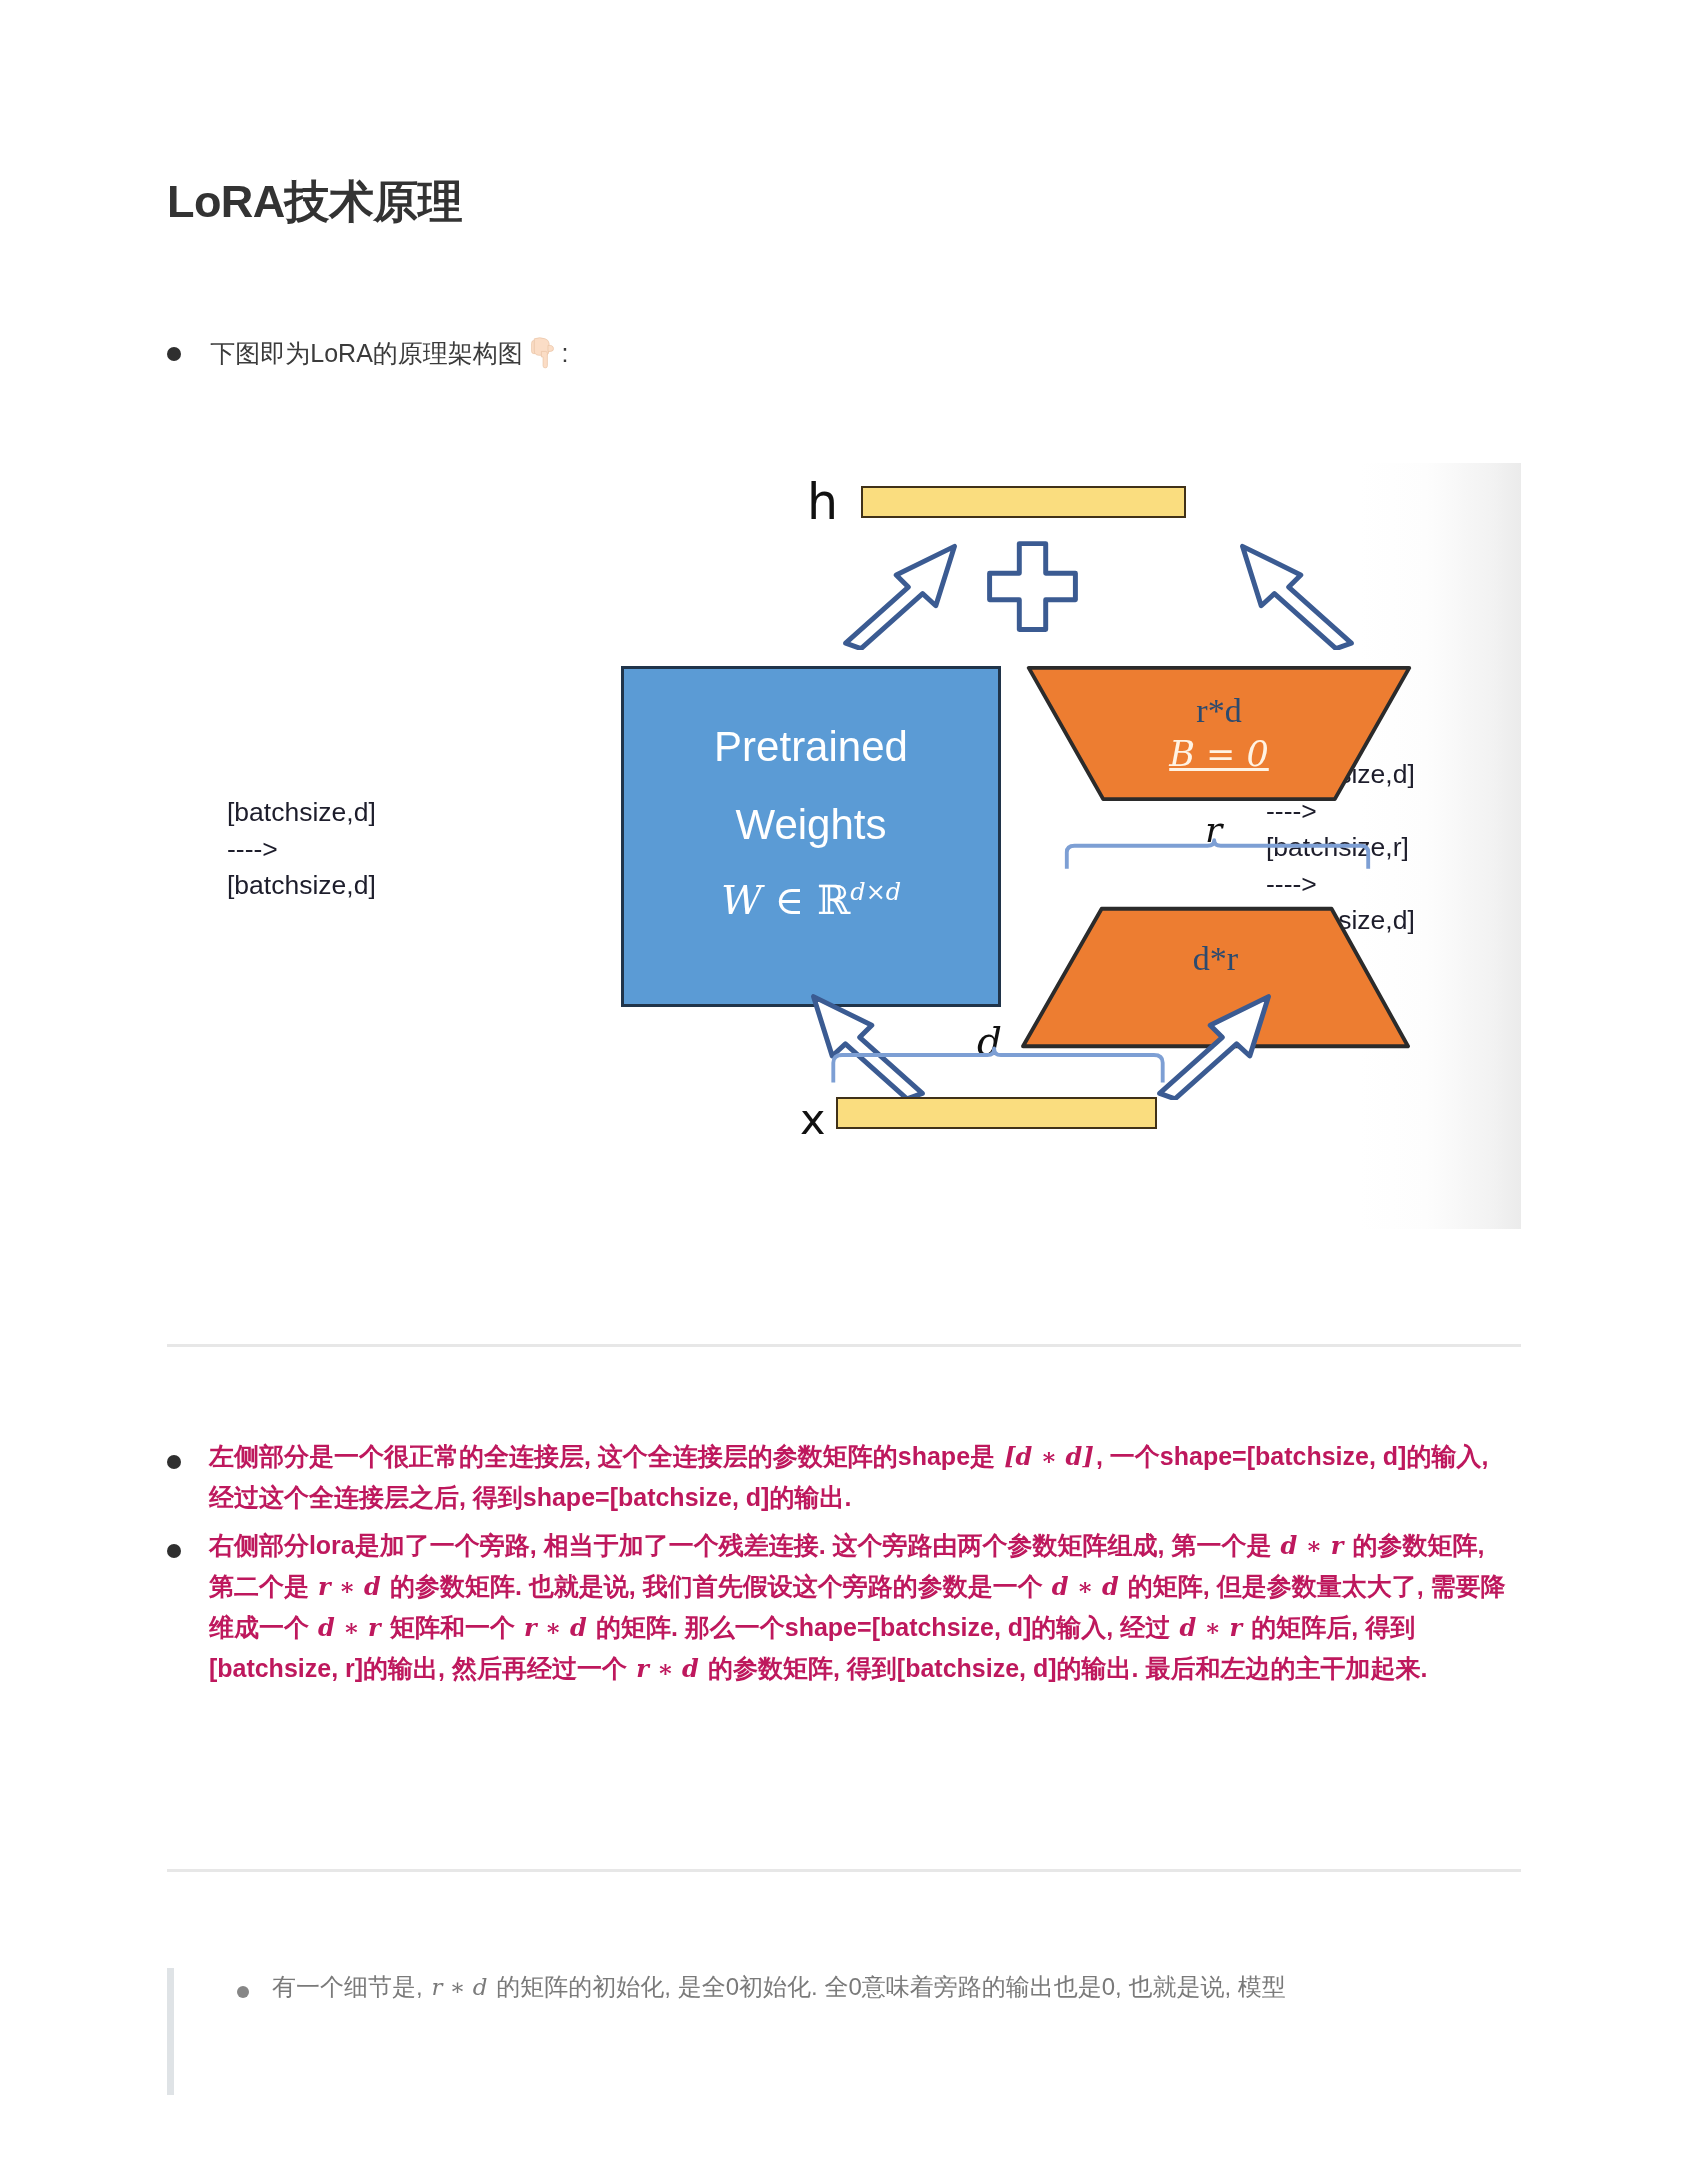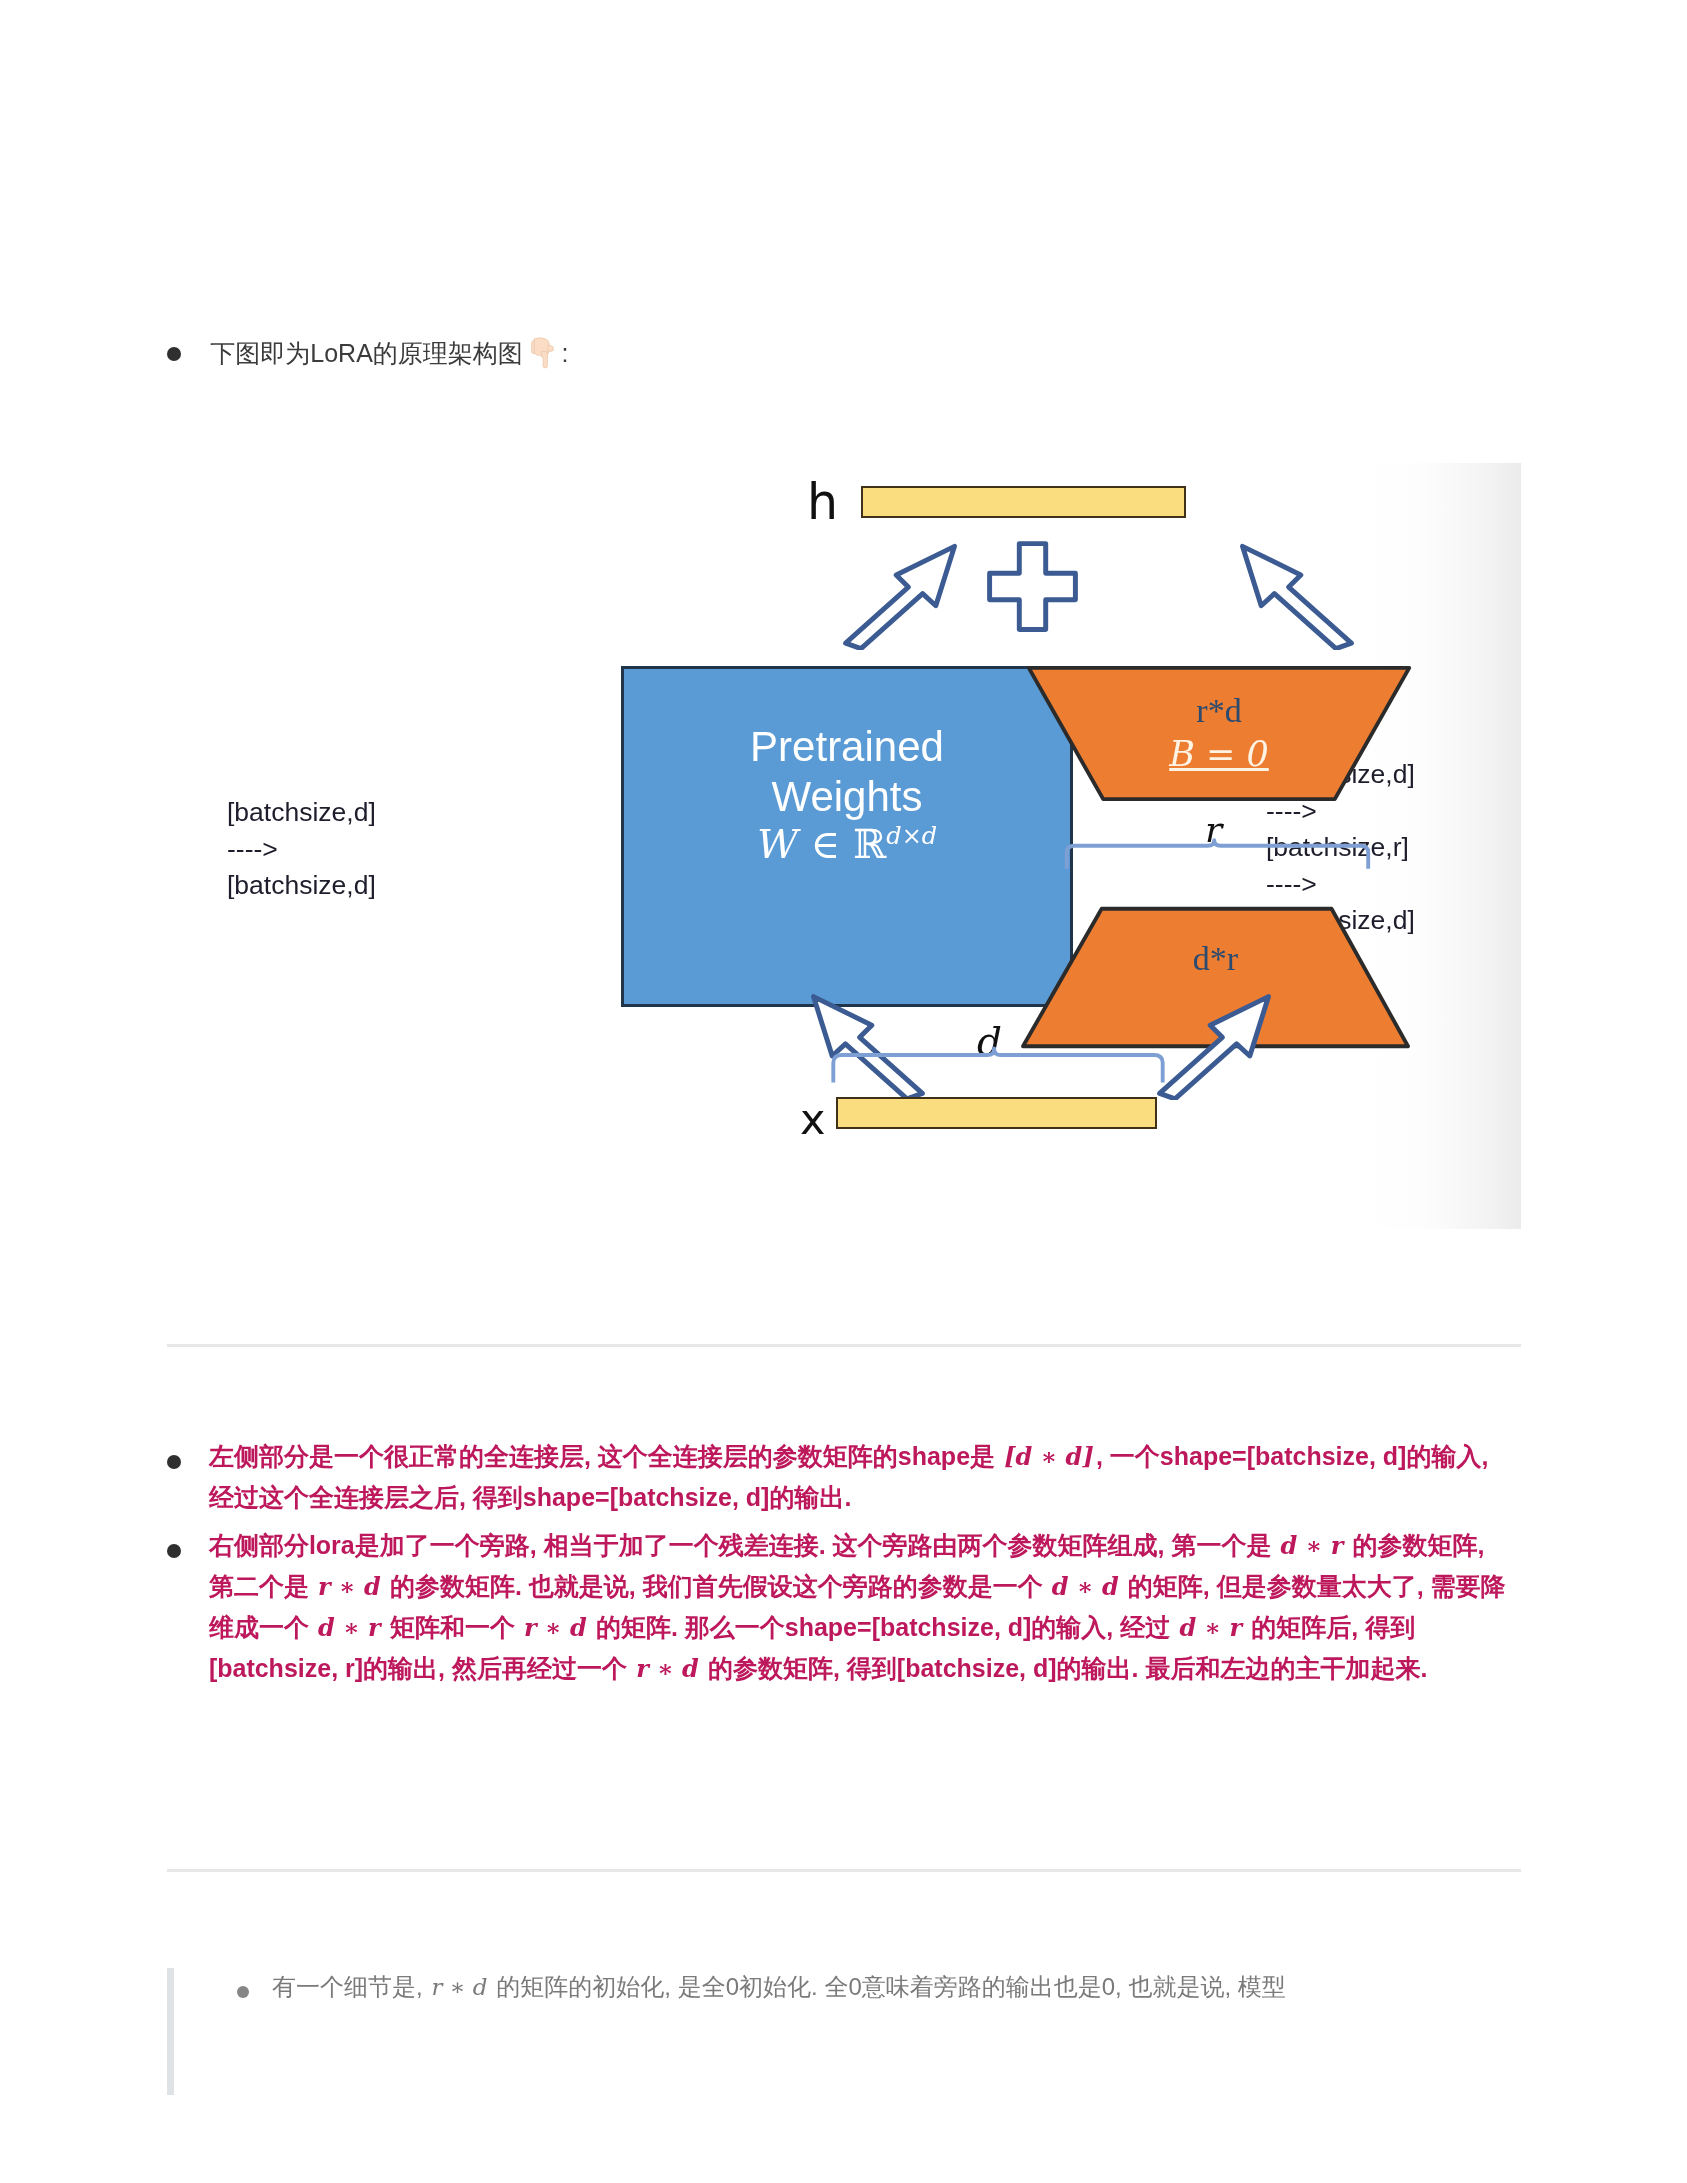--- a/index.html
+++ b/index.html
@@ -131,30 +131,31 @@
     height: 32px;
     background: #fadd7f;
     border: 2.8px solid #403118;
     box-sizing: border-box;
   }
 
   .box-pretrained {
     position: absolute;
     left: 454px;
     top: 203px;
-    width: 452px;
+    width: 380px;
     height: 341px;
     background: #5b9bd5;
     border: 3.3px solid #20344a;
     box-sizing: border-box;
     display: flex;
     flex-direction: column;
     align-items: center;
     justify-content: flex-start;
     padding-top: 53px;
+    gap: 28px;
   }
   .pw-line {
     color: #ffffff;
     font-size: 42px;
     line-height: 1.18;
     font-family: "Liberation Sans", sans-serif;
     font-weight: 400;
     text-align: center;
   }
   .pw-formula {
@@ -328,20 +329,21 @@
     color: #7a7a7a;
     width: 1257px;
   }
   .quote-text .mathit { color: #7a7a7a; font-size: 23px; }
 </style>
 </head>
 <body>
 
 <div class="page">
 
+  <div class="doc-title">LoRA技术原理</div>
 
   <div class="intro-list">
     <div class="intro-item">
       <span class="bullet-dot"></span>
       <span class="intro-text">
         <span>下图即为LoRA的原理架构图</span>
         <span class="hand-emoji">
           <svg width="31" height="34" viewBox="0 0 56 62">
             <path d="M12 10 q-4 0 -4 6 v13 q0 5 4 5 h2 v-24 z" fill="#fadcc4" stroke="#e8c2a4" stroke-width="1.2"></path>
             <path d="M13 7 q10 -4 20 0 q6 2 7 8 v14 q0 7 -7 8 h-12 q-8 -1 -8 -8 z" fill="#fbddc6" stroke="#e8c2a4" stroke-width="1.2"></path>

